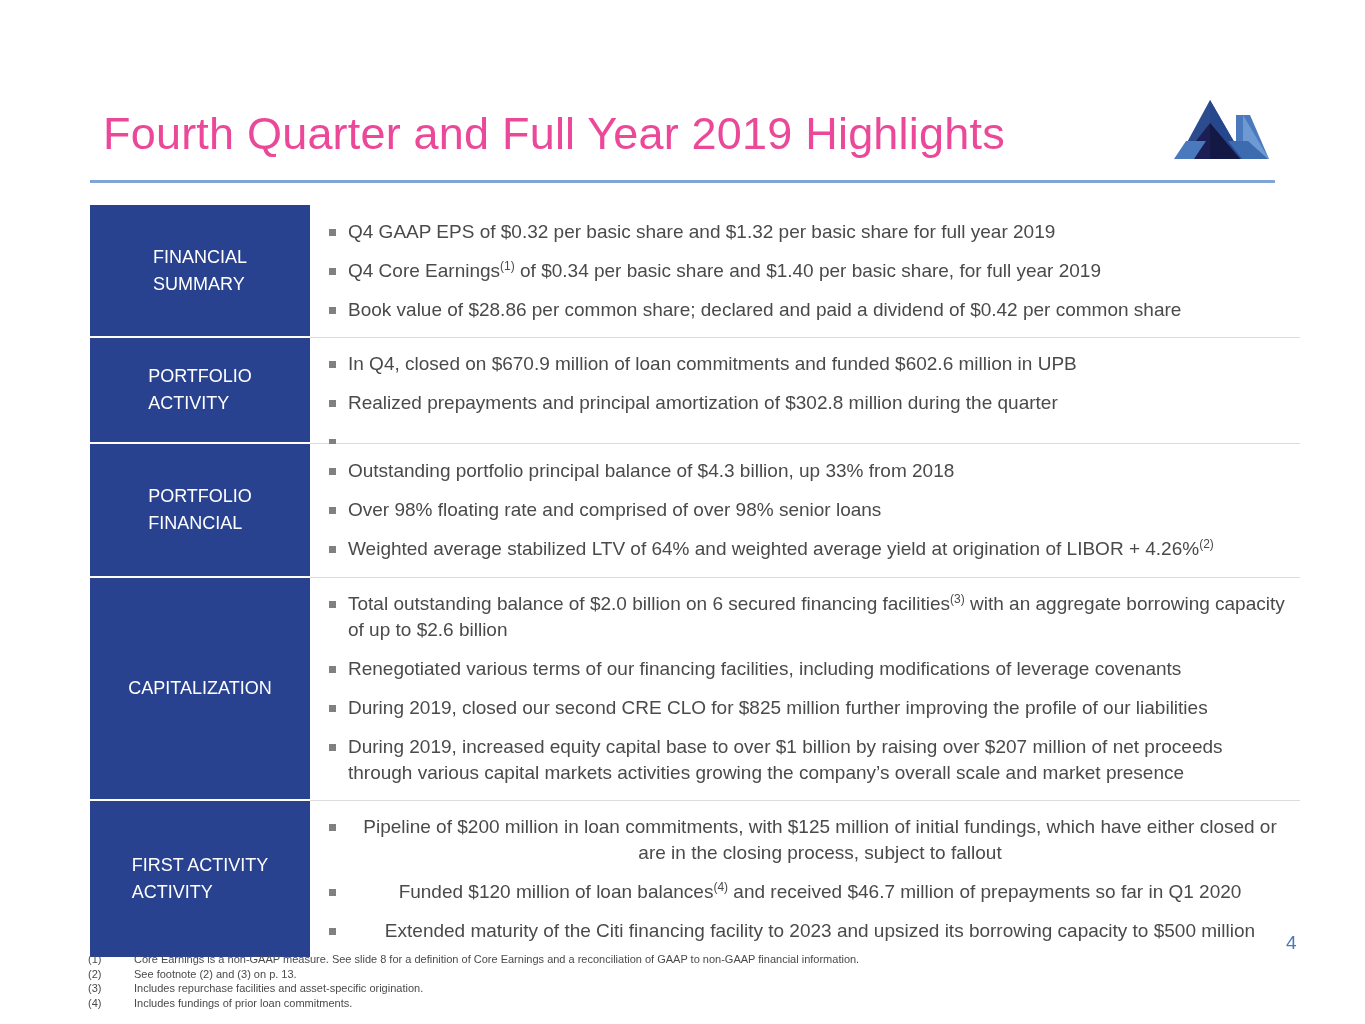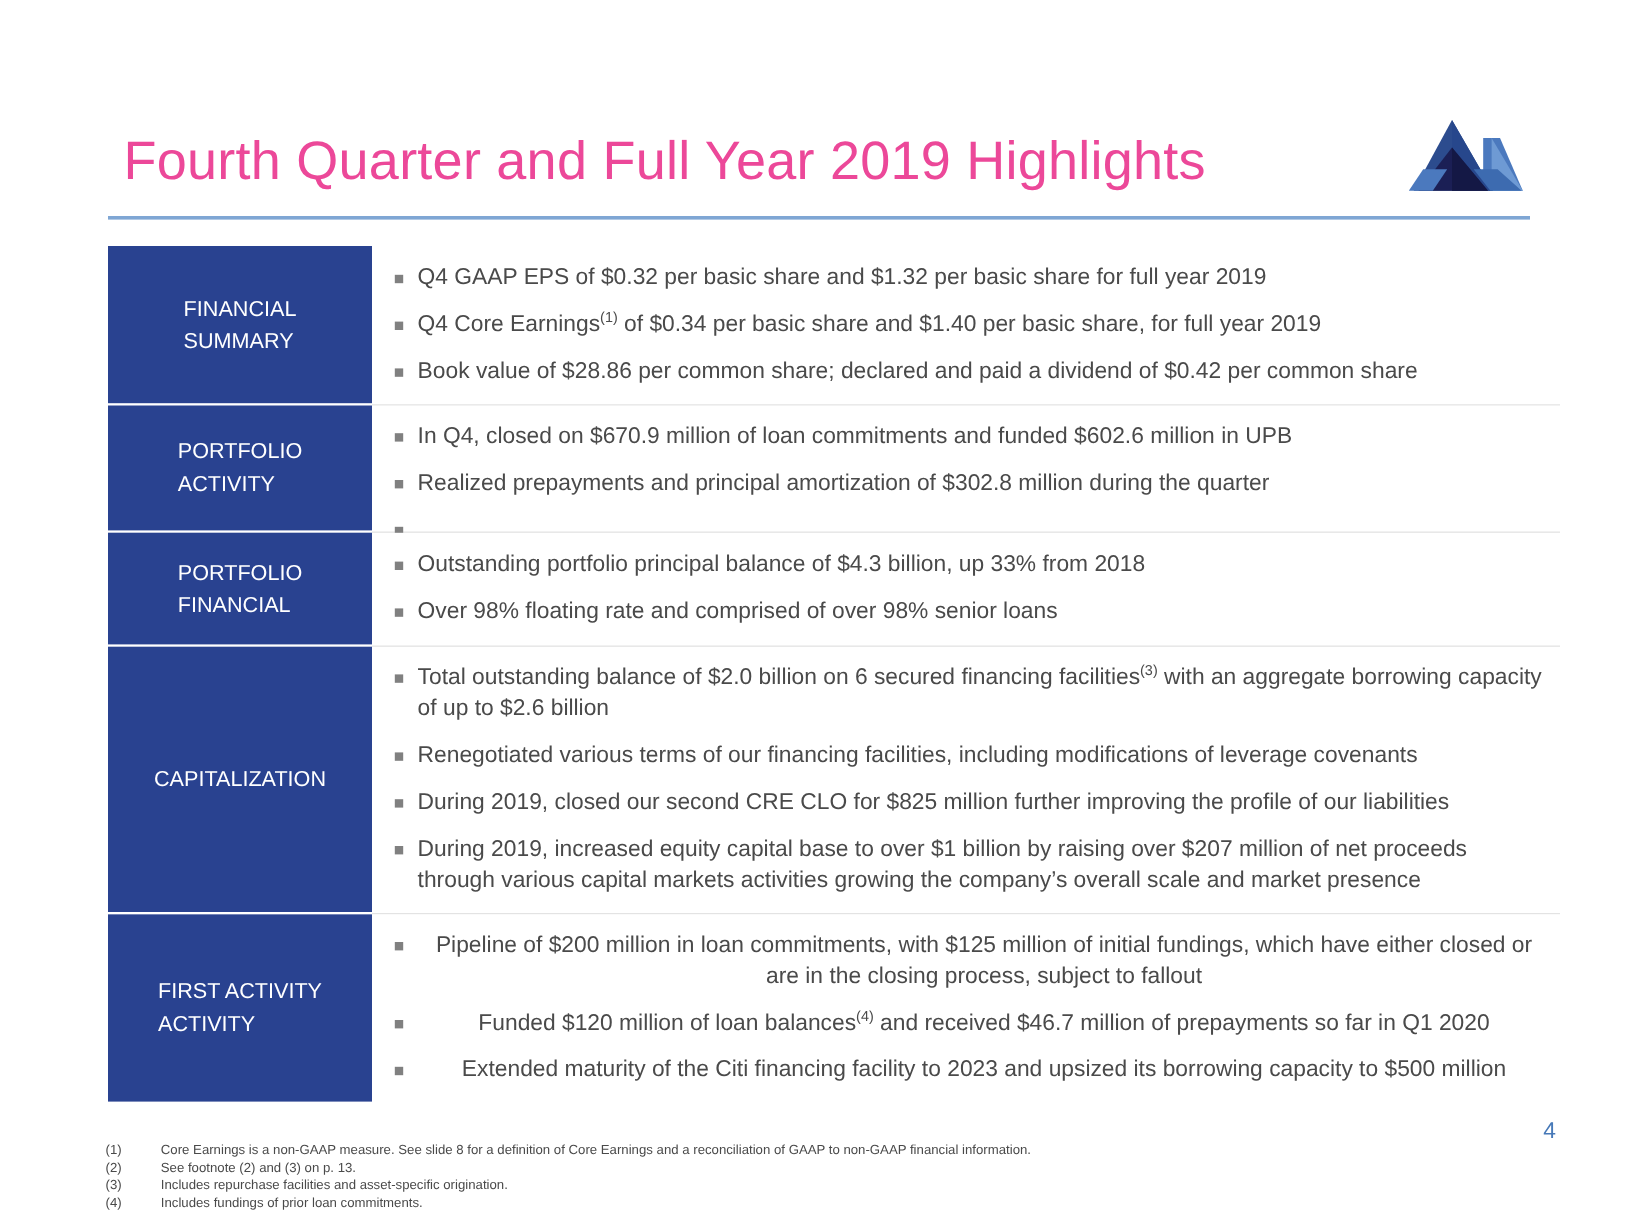--- a/index.html
+++ b/index.html
@@ -210,20 +210,21 @@
     <div class="hl-label">
       <div>
         <span class="hl-label-text">PORTFOLIO</span>
         <span class="hl-label-text">FINANCIAL</span>
       </div>
     </div>
     <div class="hl-body">
       <ul class="hl-bullets">
         <li><span class="bullet-marker"></span><span>Outstanding portfolio principal balance of $4.3 billion, up 33% from 2018</span></li>
         <li><span class="bullet-marker"></span><span>Over 98% floating rate and comprised of over 98% senior loans</span></li>
+        <li><span class="bullet-marker"></span><span>Weighted average stabilized LTV of 64% and weighted average yield at origination of LIBOR + 4.26%<sup class="fn">(2)</sup></span></li>
       </ul>
     </div>
   </div>
 
   <div class="hl-row" id="row-capitalization">
     <div class="hl-label">
       <div>
         <span class="hl-label-text">CAPITALIZATION</span>
       </div>
     </div>

